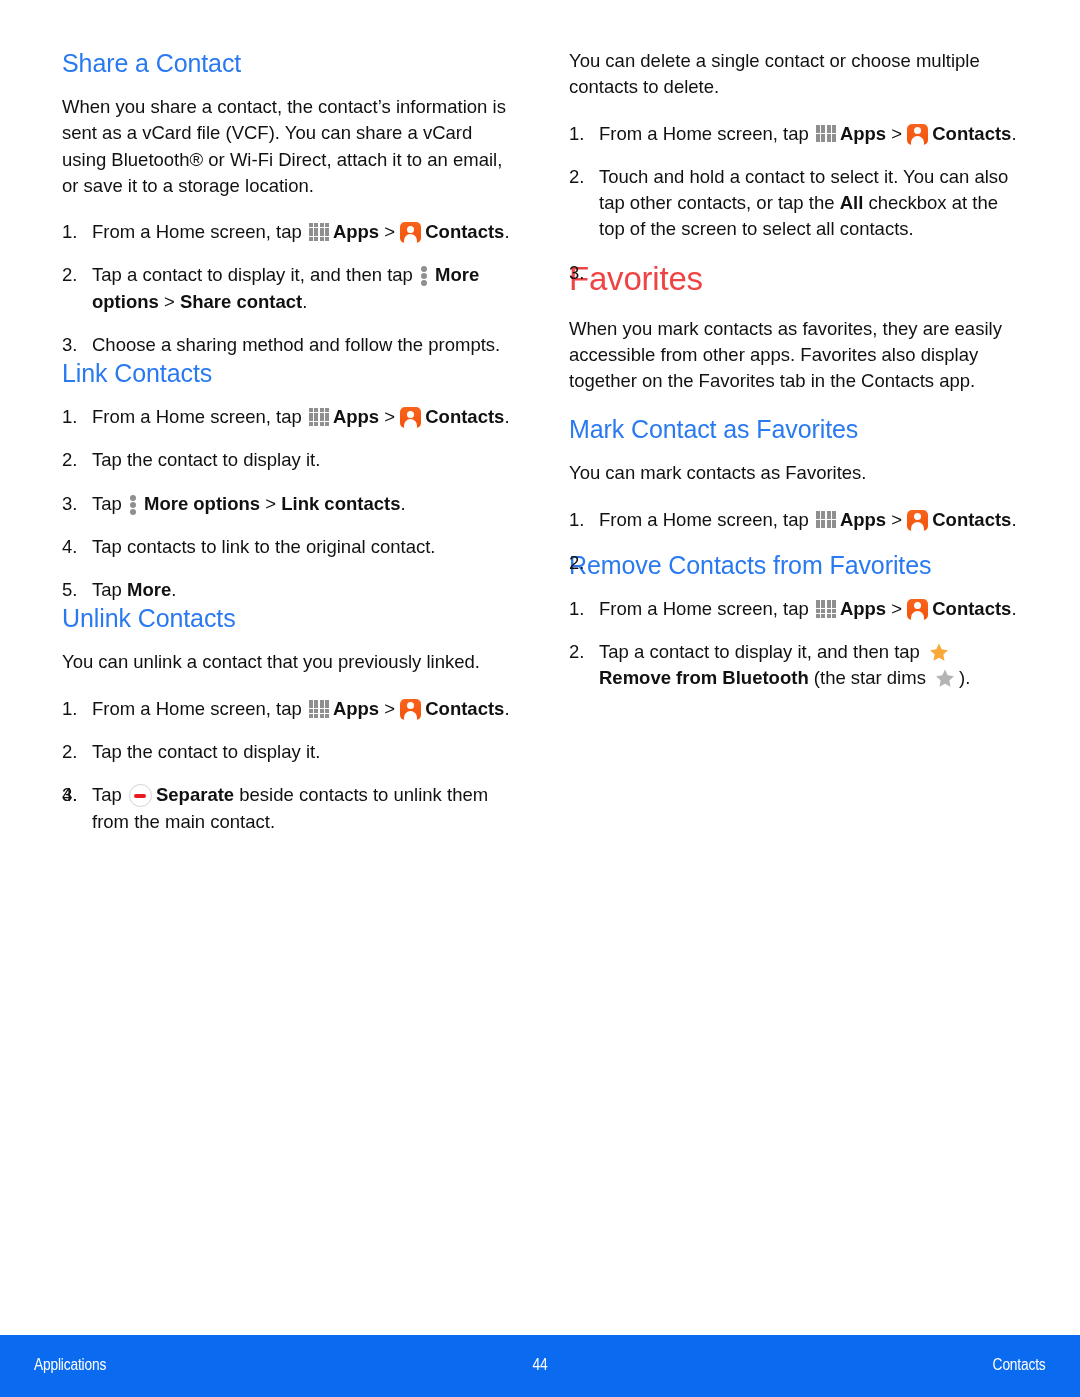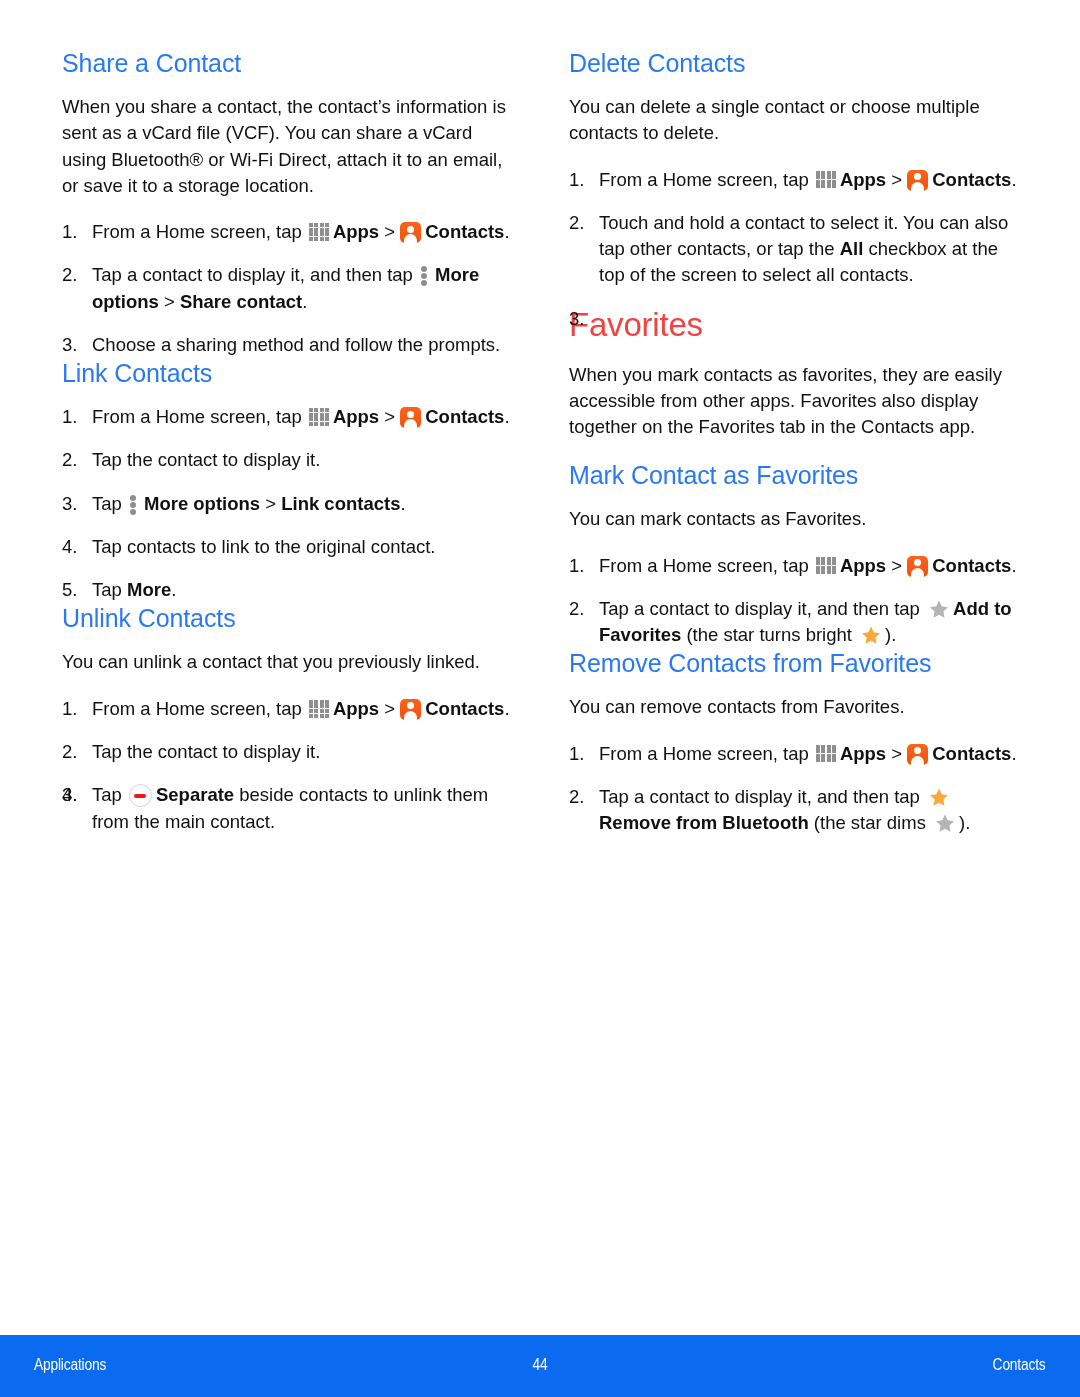--- a/index.html
+++ b/index.html
@@ -229,44 +229,38 @@
           <li><span class="num">1.</span><span>From a Home screen, tap <span class="ic icon-apps"><i style="left: 0px; top: 0px;"></i><i style="left: 5.5px; top: 0px;"></i><i style="left: 11px; top: 0px;"></i><i style="left: 16.5px; top: 0px;"></i><i style="left: 0px; top: 4.6px;"></i><i style="left: 5.5px; top: 4.6px;"></i><i style="left: 11px; top: 4.6px;"></i><i style="left: 16.5px; top: 4.6px;"></i><i style="left: 0px; top: 9.2px;"></i><i style="left: 5.5px; top: 9.2px;"></i><i style="left: 11px; top: 9.2px;"></i><i style="left: 16.5px; top: 9.2px;"></i><i style="left: 0px; top: 13.8px;"></i><i style="left: 5.5px; top: 13.8px;"></i><i style="left: 11px; top: 13.8px;"></i><i style="left: 16.5px; top: 13.8px;"></i></span><span class="b">Apps</span> &gt; <span class="ic icon-contacts"><span class="head"></span><span class="body"></span></span><span class="b">Contacts</span>.</span></li>
           <li><span class="num">2.</span><span>Tap the contact to display it.</span></li>
           <li><span class="num">3.</span></li>
           <li><span class="num">4.</span><span>Tap <span class="ic icon-separate"><i></i></span><span class="b">Separate</span> beside contacts to unlink them from the main contact.</span></li>
         </ol>
 
     </div>
 
     <div class="col">
 
-      <h2 class="sec">Delete Contacts</h2>
       <p class="body">You can delete a single contact or choose multiple contacts to delete.</p>
       <ol class="steps">
           <li><span class="num">1.</span><span>From a Home screen, tap <span class="ic icon-apps"><i style="left: 0px; top: 0px;"></i><i style="left: 5.5px; top: 0px;"></i><i style="left: 11px; top: 0px;"></i><i style="left: 16.5px; top: 0px;"></i><i style="left: 0px; top: 4.6px;"></i><i style="left: 5.5px; top: 4.6px;"></i><i style="left: 11px; top: 4.6px;"></i><i style="left: 16.5px; top: 4.6px;"></i><i style="left: 0px; top: 9.2px;"></i><i style="left: 5.5px; top: 9.2px;"></i><i style="left: 11px; top: 9.2px;"></i><i style="left: 16.5px; top: 9.2px;"></i><i style="left: 0px; top: 13.8px;"></i><i style="left: 5.5px; top: 13.8px;"></i><i style="left: 11px; top: 13.8px;"></i><i style="left: 16.5px; top: 13.8px;"></i></span><span class="b">Apps</span> &gt; <span class="ic icon-contacts"><span class="head"></span><span class="body"></span></span><span class="b">Contacts</span>.</span></li>
           <li><span class="num">2.</span><span>Touch and hold a contact to select it. You can also tap other contacts, or tap the <span class="b">All</span> checkbox at the top of the screen to select all contacts.</span></li>
           <li><span class="num">3.</span></li>
         </ol>
 
       <h1 class="big big-spacer-top">Favorites</h1>
       <p class="body">When you mark contacts as favorites, they are easily accessible from other apps. Favorites also display together on the Favorites tab in the Contacts app.</p>
 
       <h2 class="sec sec-spacer-top">Mark Contact as Favorites</h2>
       <p class="body">You can mark contacts as Favorites.</p>
       <ol class="steps">
           <li><span class="num">1.</span><span>From a Home screen, tap <span class="ic icon-apps"><i style="left: 0px; top: 0px;"></i><i style="left: 5.5px; top: 0px;"></i><i style="left: 11px; top: 0px;"></i><i style="left: 16.5px; top: 0px;"></i><i style="left: 0px; top: 4.6px;"></i><i style="left: 5.5px; top: 4.6px;"></i><i style="left: 11px; top: 4.6px;"></i><i style="left: 16.5px; top: 4.6px;"></i><i style="left: 0px; top: 9.2px;"></i><i style="left: 5.5px; top: 9.2px;"></i><i style="left: 11px; top: 9.2px;"></i><i style="left: 16.5px; top: 9.2px;"></i><i style="left: 0px; top: 13.8px;"></i><i style="left: 5.5px; top: 13.8px;"></i><i style="left: 11px; top: 13.8px;"></i><i style="left: 16.5px; top: 13.8px;"></i></span><span class="b">Apps</span> &gt; <span class="ic icon-contacts"><span class="head"></span><span class="body"></span></span><span class="b">Contacts</span>.</span></li>
-          <li><span class="num">2.</span><span>Tap a contact to display it, and then tap <span class="ic icon-star"><svg viewBox="0 0 24 24">
-                  <path fill="#b4b4b4" d="M12 1.8l3.1 6.6 7.1 0.9-5.2 4.9 1.3 7.1L12 17.9 5.7 21.3l1.3-7.1L1.8 9.3l7.1-0.9z"></path>
-                </svg></span><span class="b">Add to Favorites</span> (the star turns bright <span class="ic icon-star"><svg viewBox="0 0 24 24">
-                  <path fill="#f9a93a" d="M12 1.8l3.1 6.6 7.1 0.9-5.2 4.9 1.3 7.1L12 17.9 5.7 21.3l1.3-7.1L1.8 9.3l7.1-0.9z"></path>
-                </svg></span>).</span></li>
+          <li><span class="num">2.</span></li>
         </ol>
 
       <h2 class="sec sec-spacer-top">Remove Contacts from Favorites</h2>
-      <p class="body">You can remove contacts from Favorites.</p>
       <ol class="steps">
           <li><span class="num">1.</span><span>From a Home screen, tap <span class="ic icon-apps"><i style="left: 0px; top: 0px;"></i><i style="left: 5.5px; top: 0px;"></i><i style="left: 11px; top: 0px;"></i><i style="left: 16.5px; top: 0px;"></i><i style="left: 0px; top: 4.6px;"></i><i style="left: 5.5px; top: 4.6px;"></i><i style="left: 11px; top: 4.6px;"></i><i style="left: 16.5px; top: 4.6px;"></i><i style="left: 0px; top: 9.2px;"></i><i style="left: 5.5px; top: 9.2px;"></i><i style="left: 11px; top: 9.2px;"></i><i style="left: 16.5px; top: 9.2px;"></i><i style="left: 0px; top: 13.8px;"></i><i style="left: 5.5px; top: 13.8px;"></i><i style="left: 11px; top: 13.8px;"></i><i style="left: 16.5px; top: 13.8px;"></i></span><span class="b">Apps</span> &gt; <span class="ic icon-contacts"><span class="head"></span><span class="body"></span></span><span class="b">Contacts</span>.</span></li>
           <li><span class="num">2.</span><span>Tap a contact to display it, and then tap <span class="ic icon-star"><svg viewBox="0 0 24 24">
                   <path fill="#f9a93a" d="M12 1.8l3.1 6.6 7.1 0.9-5.2 4.9 1.3 7.1L12 17.9 5.7 21.3l1.3-7.1L1.8 9.3l7.1-0.9z"></path>
                 </svg></span><span class="b">Remove from Bluetooth</span> (the star dims <span class="ic icon-star"><svg viewBox="0 0 24 24">
                   <path fill="#b4b4b4" d="M12 1.8l3.1 6.6 7.1 0.9-5.2 4.9 1.3 7.1L12 17.9 5.7 21.3l1.3-7.1L1.8 9.3l7.1-0.9z"></path>
                 </svg></span>).</span></li>
         </ol>
 
     </div>

